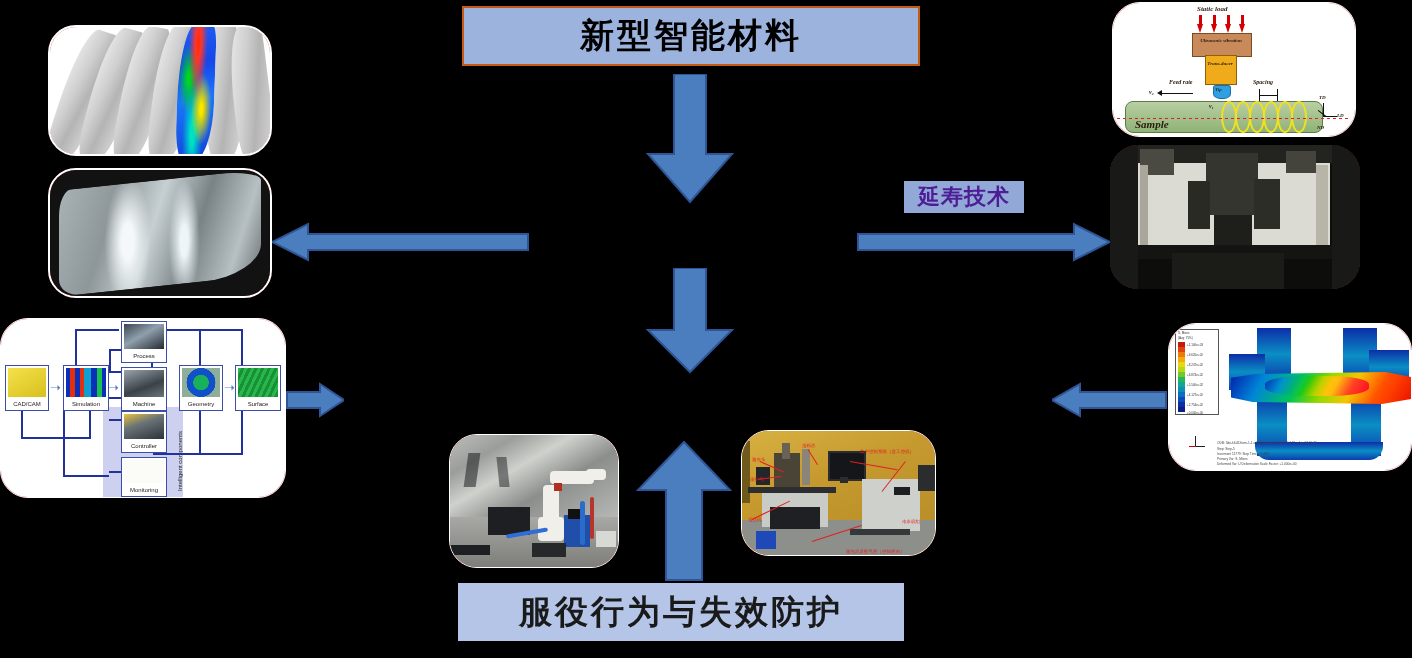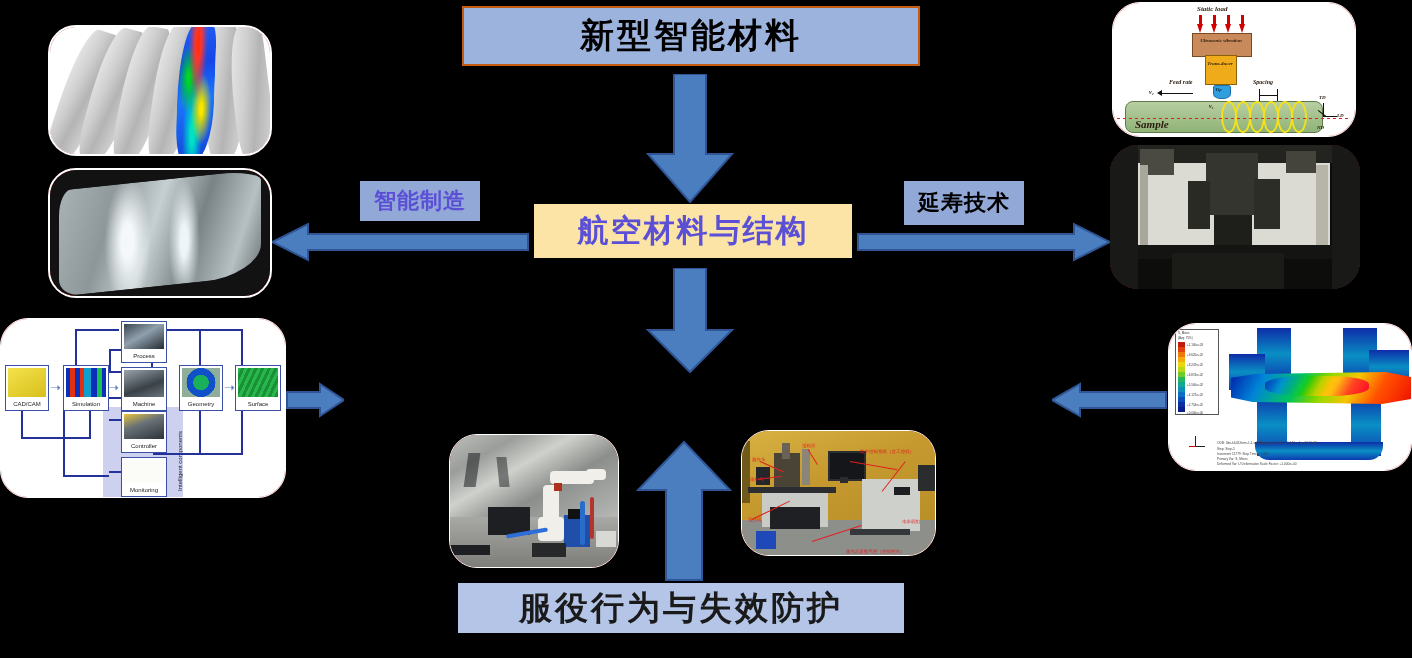--- a/index.html
+++ b/index.html
@@ -20,33 +20,33 @@
     left:534px;top:204px;width:318px;height:54px;
     background:#FCE4A6;border:1px solid #FCE4A6;
     font-size:31px;font-weight:bold;color:#5B4FD6;letter-spacing:2px;
   }
   .box-orange{
     left:340px;top:370px;width:708px;height:57px;
     background:#F2AE78;border:1px solid #E89A5E;
     font-size:31px;font-weight:bold;color:#000;letter-spacing:3px;
   }
   .box-bottom{
-    left:458px;top:583px;width:446px;height:50px;
+    left:458px;top:583px;width:446px;height:58px;
     background:#B4C5E7;border:1px solid #B4C5E7;
     font-size:33px;font-weight:bold;color:#1A1A1A;letter-spacing:3px;
   }
   .lbl-left{
     left:360px;top:181px;width:120px;height:40px;
     background:#92A9D8;border:1px solid #92A9D8;
     font-size:22px;font-weight:bold;color:#5B4FD6;letter-spacing:1px;
   }
   .lbl-right{
-    left:904px;top:181px;width:120px;height:44px;
+    left:904px;top:181px;width:120px;height:32px;
     background:#92A9D8;border:1px solid #92A9D8;
-    font-size:22px;font-weight:bold;color:#000000;letter-spacing:1px;
+    font-size:22px;font-weight:bold;color:#4c1d95;letter-spacing:1px;
   }
 
   
   .arrow{position:absolute;}
   .arrow svg{display:block;}
 
   
   .pic{position:absolute;overflow:hidden;box-sizing:border-box;background:#ef4444;border-radius:28px;}
   .pic-frame{border:2px solid #ffffff;}
 
@@ -451,22 +451,20 @@
   </div>
 
   <div class="arrow" style="left:636px;top:440px;">
     <svg width="96" height="142" viewBox="0 0 96 142">
       <polygon points="48,2 94,50 66,50 66,140 30,140 30,50 2,50" fill="#4A7EBE" stroke="#2F5597" stroke-width="2"></polygon>
     </svg>
   </div>
 
   <div class="node box-top">新型智能材料</div>
 
-  <div class="node box-center">航空材料与结构</div>
-
-  <div class="node lbl-left">智能制造</div>
+
 
   <div class="node lbl-right">延寿技术</div>
 
 
   <div class="node box-bottom">服役行为与失效防护</div>
 
 </div>
 
 </body></html>

